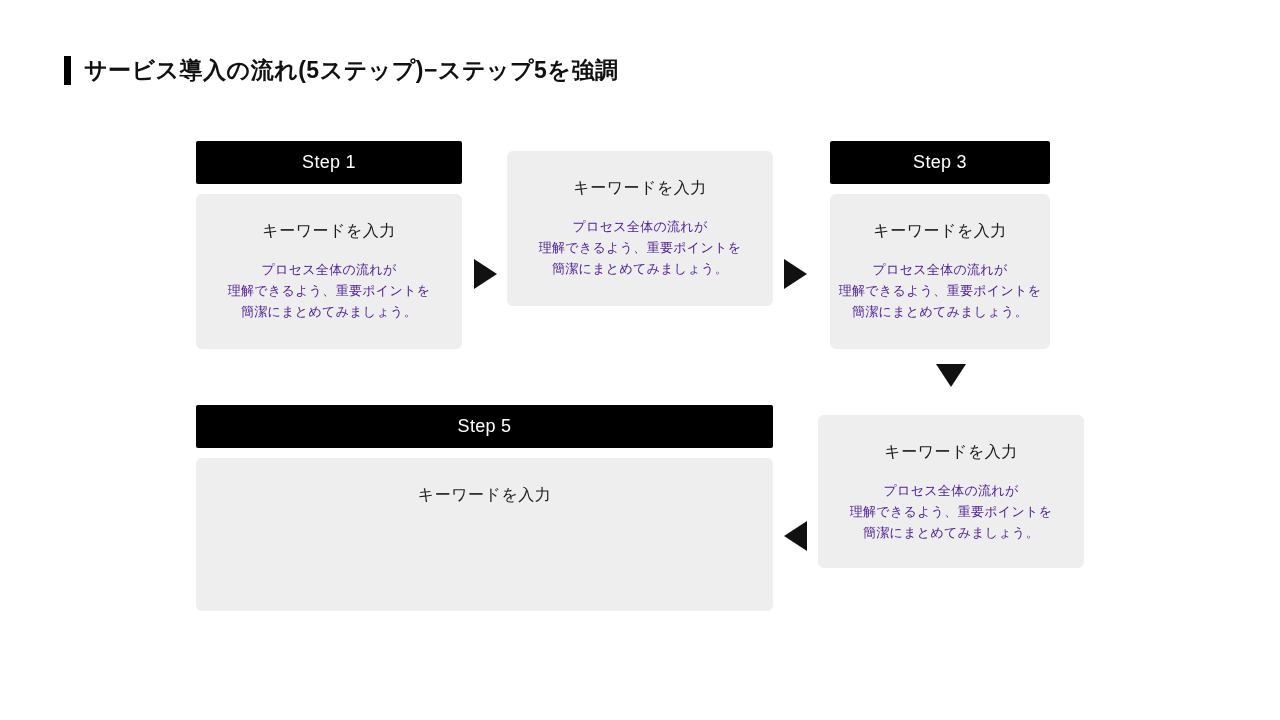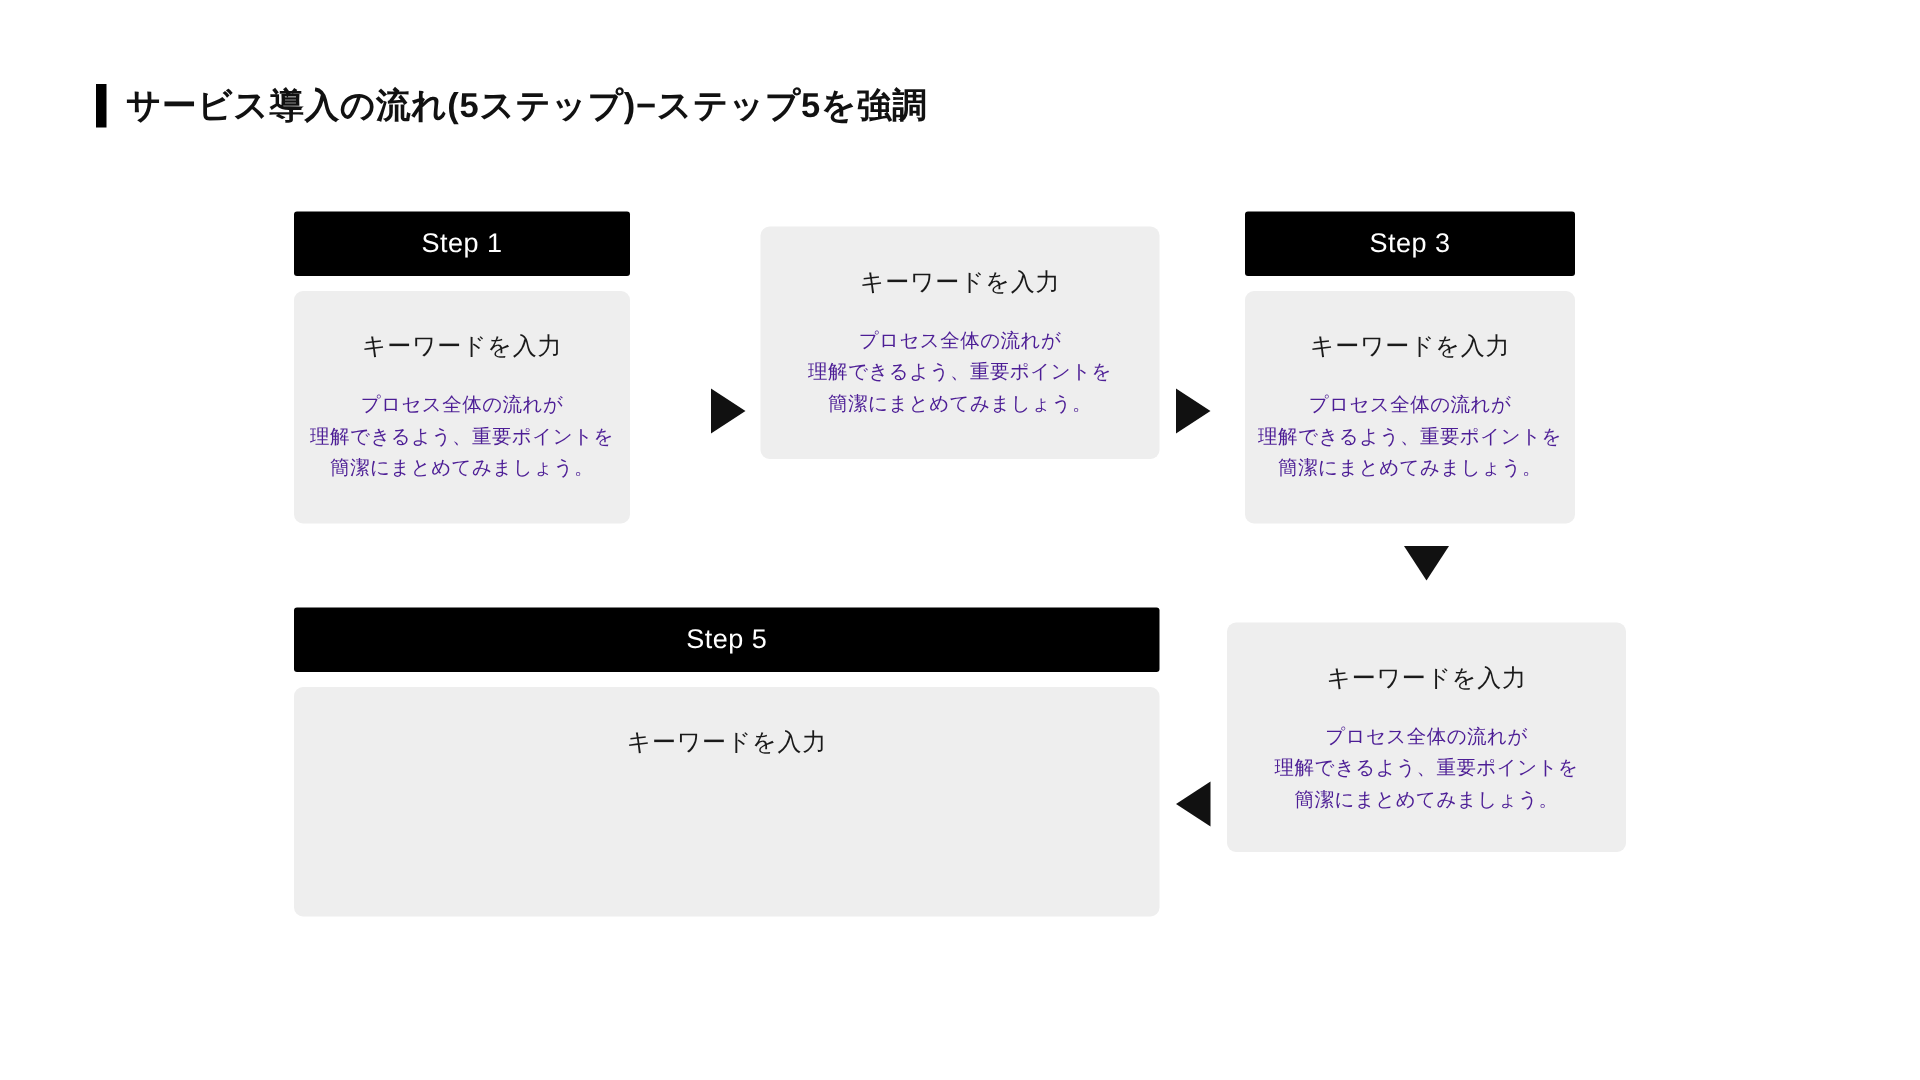--- a/index.html
+++ b/index.html
@@ -25,21 +25,21 @@
     color: #ffffff; font-size: 18px; font-weight: 500; letter-spacing: 0.3px;
   }
   .card-body {
     margin-top: 10px; background: #eeeeee; border-radius: 6px;
     text-align: center; padding-top: 27px;
   }
   .card-heading { font-size: 16px; font-weight: 400; color: #1a1a1a; margin-bottom: 17px; letter-spacing: 0.5px; }
   .card-desc { font-size: 13px; line-height: 21px; color: #4c1d95; white-space: pre-line; letter-spacing: 0.3px; }
 
   
-  .pos-step1 { left: 196px; top: 141px; width: 224px; }
+  .pos-step1 { left: 196px; top: 141px; width: 266px; }
   .pos-step2 { left: 507px; top: 141px; width: 266px; }
   .pos-step3 { left: 830px; top: 141px; width: 220px; }
   .pos-step5 { left: 196px; top: 405px; width: 577px; border-radius: 10px; }
   .pos-step4 { left: 818px; top: 405px; width: 266px; }
   .body-h-top { height: 155px; }
   .body-h-bottom { height: 153px; }
 
   
   .arrow { position: absolute; width: 0; height: 0; }
   .arrow-right { border-top: 15px solid transparent; border-bottom: 15px solid transparent; border-left: 23px solid #111111; }

